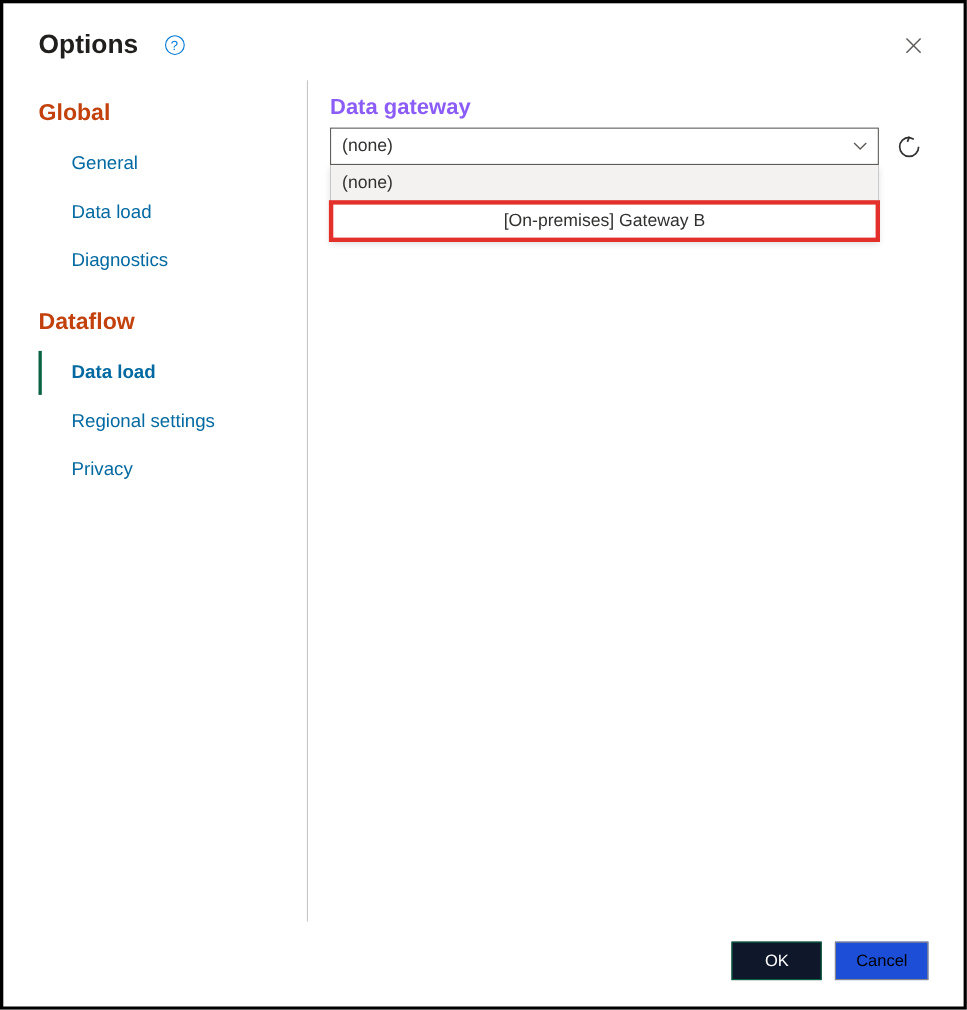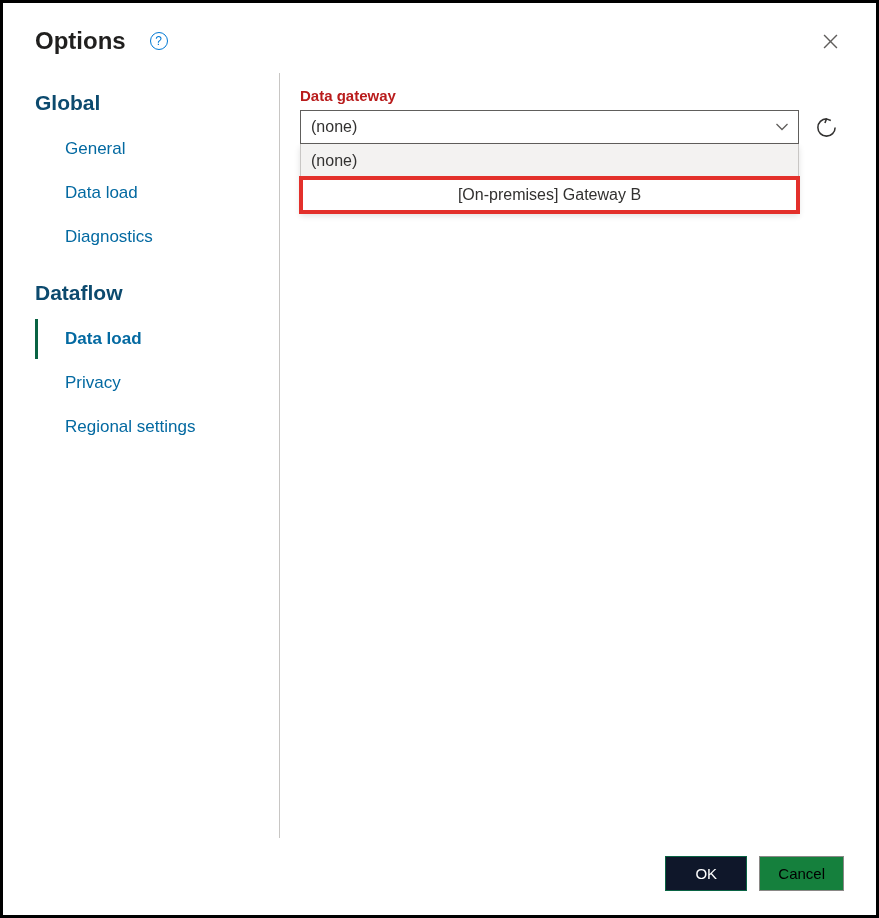--- a/index.html
+++ b/index.html
@@ -75,21 +75,21 @@
     .divider {
       width: 1px;
       background: #c8c6c4;
       margin-left: 4px;
       margin-right: 20px;
       align-self: stretch;
     }
     .section-heading {
       font-size: 21px;
       font-weight: 600;
-      color: #0c4a6e;
+      color: #c2410c;
       margin-bottom: 8px;
       padding: 6px 0;
     }
     .nav-item {
       font-size: 17px;
       color: #0369a1;
       padding: 10px 6px 10px 30px;
       cursor: pointer;
       margin-bottom: 4px;
     }
@@ -100,23 +100,23 @@
     }
     .section-spacer {
       height: 14px;
     }
     .main {
       flex: 1;
       padding-top: 14px;
       position: relative;
     }
     .field-label {
-      font-size: 15px;
-      font-weight: 600;
-      color: #b91c1c;
+      font-size: 20px;
+      font-weight: 600;
+      color: #8b5cf6;
       margin-bottom: 6px;
     }
     .select-row {
       display: flex;
       align-items: center;
       gap: 14px;
     }
     .select {
       position: relative;
       width: 499px;
@@ -182,21 +182,21 @@
       display: flex;
       justify-content: flex-end;
       gap: 12px;
       padding: 18px 32px 24px 32px;
     }
     .btn {
       min-width: 82px;
       padding: 8px 18px;
       font-size: 15px;
       border: 1px solid #8a8886;
-      background: #15803d;
+      background: #1d4ed8;
       cursor: pointer;
       font-family: inherit;
     }
     .btn.primary {
       background: #0f172a;
       border-color: #096343;
       color: #fff;
       font-weight: 400;
     }
   </style>
@@ -221,22 +221,22 @@
   <div class="body">
 
     <div class="sidebar">
       <div class="section-heading">Global</div>
       <div class="nav-item">General</div>
       <div class="nav-item">Data load</div>
       <div class="nav-item">Diagnostics</div>
       <div class="section-spacer"></div>
       <div class="section-heading">Dataflow</div>
       <div class="nav-item selected">Data load</div>
+      <div class="nav-item">Regional settings</div>
       <div class="nav-item">Privacy</div>
-      <div class="nav-item">Regional settings</div>
     </div>
 
     <div class="divider"></div>
 
     <div class="main">
       <div class="field-label">Data gateway</div>
 
       <div class="select-row">
         <div class="select">
           <div class="select-box">

